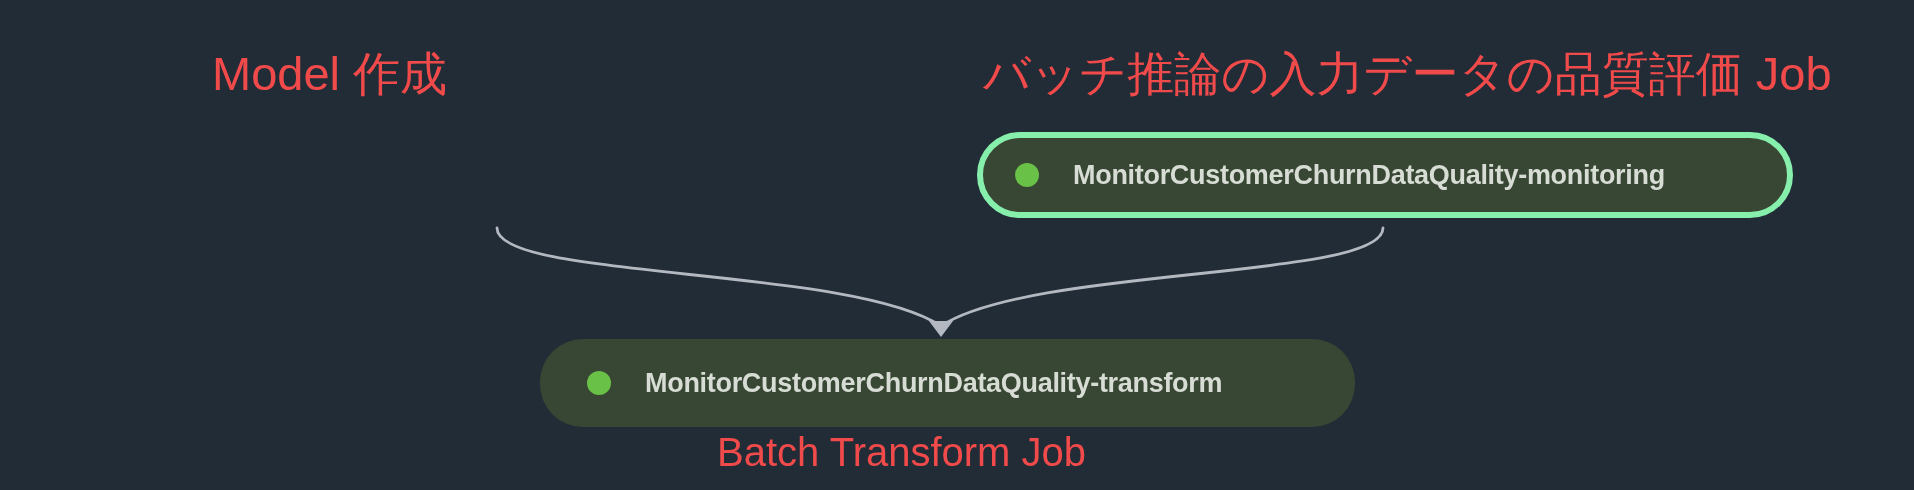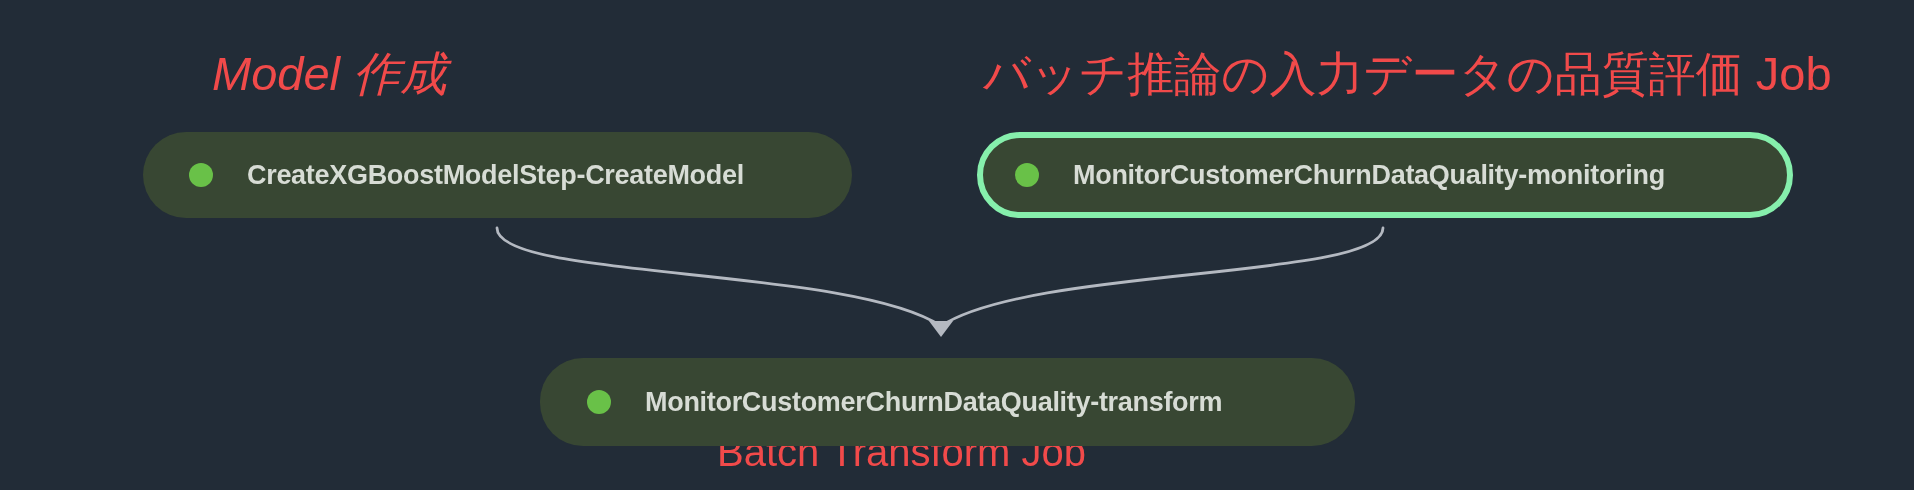--- a/index.html
+++ b/index.html
@@ -64,47 +64,43 @@
   .node.selected {
     border: 6px solid #86efac;
   }
   #node-create-model {
     left: 143px; top: 132px; width: 709px; padding-left: 46px;
   }
   #node-monitoring {
     left: 977px; top: 132px; width: 816px; padding-left: 32px;
   }
   #node-transform {
-    left: 540px; top: 339px; width: 815px; height: 88px; padding-left: 47px; margin-top: 19px;
+    left: 540px; top: 339px; width: 815px; height: 88px; padding-left: 47px;
   }
-  #annotation-model-creation { left: 212px; top: 48px; font-style: italic; }
+  #annotation-model-creation { left: 212px; top: 48px; }
   #annotation-quality-job   { left: 983px; top: 48px; }
   #annotation-batch-transform { left: 717px; top: 430px; }
 </style>
 </head>
 <body>
 
 <div class="canvas">
 
   <div class="annotation" id="annotation-model-creation">Model 作成</div>
 
   <div class="annotation" id="annotation-quality-job">バッチ推論の入力データの品質評価 Job</div>
 
   <div class="annotation bottom" id="annotation-batch-transform">Batch Transform Job</div>
 
   <svg class="edges" viewBox="0 0 1914 490">
     <path d="M 497 228 C 497 280 850 266 941 326" fill="none" stroke="#b4b9c1" stroke-width="2.8" stroke-linecap="round"></path>
     <path d="M 1383 228 C 1383 280 1032 266 941 326" fill="none" stroke="#b4b9c1" stroke-width="2.8" stroke-linecap="round"></path>
     <path d="M 929 321 L 953 321 L 941 337 Z" fill="#b4b9c1" stroke="none"></path>
   </svg>
 
-  <div class="node" id="node-create-model">
-    <span class="dot"></span>
-    <span class="label">CreateXGBoostModelStep-CreateModel</span>
-  </div>
 
   <div class="node selected" id="node-monitoring">
     <span class="dot"></span>
     <span class="label">MonitorCustomerChurnDataQuality-monitoring</span>
   </div>
 
   <div class="node" id="node-transform">
     <span class="dot"></span>
     <span class="label">MonitorCustomerChurnDataQuality-transform</span>
   </div>

